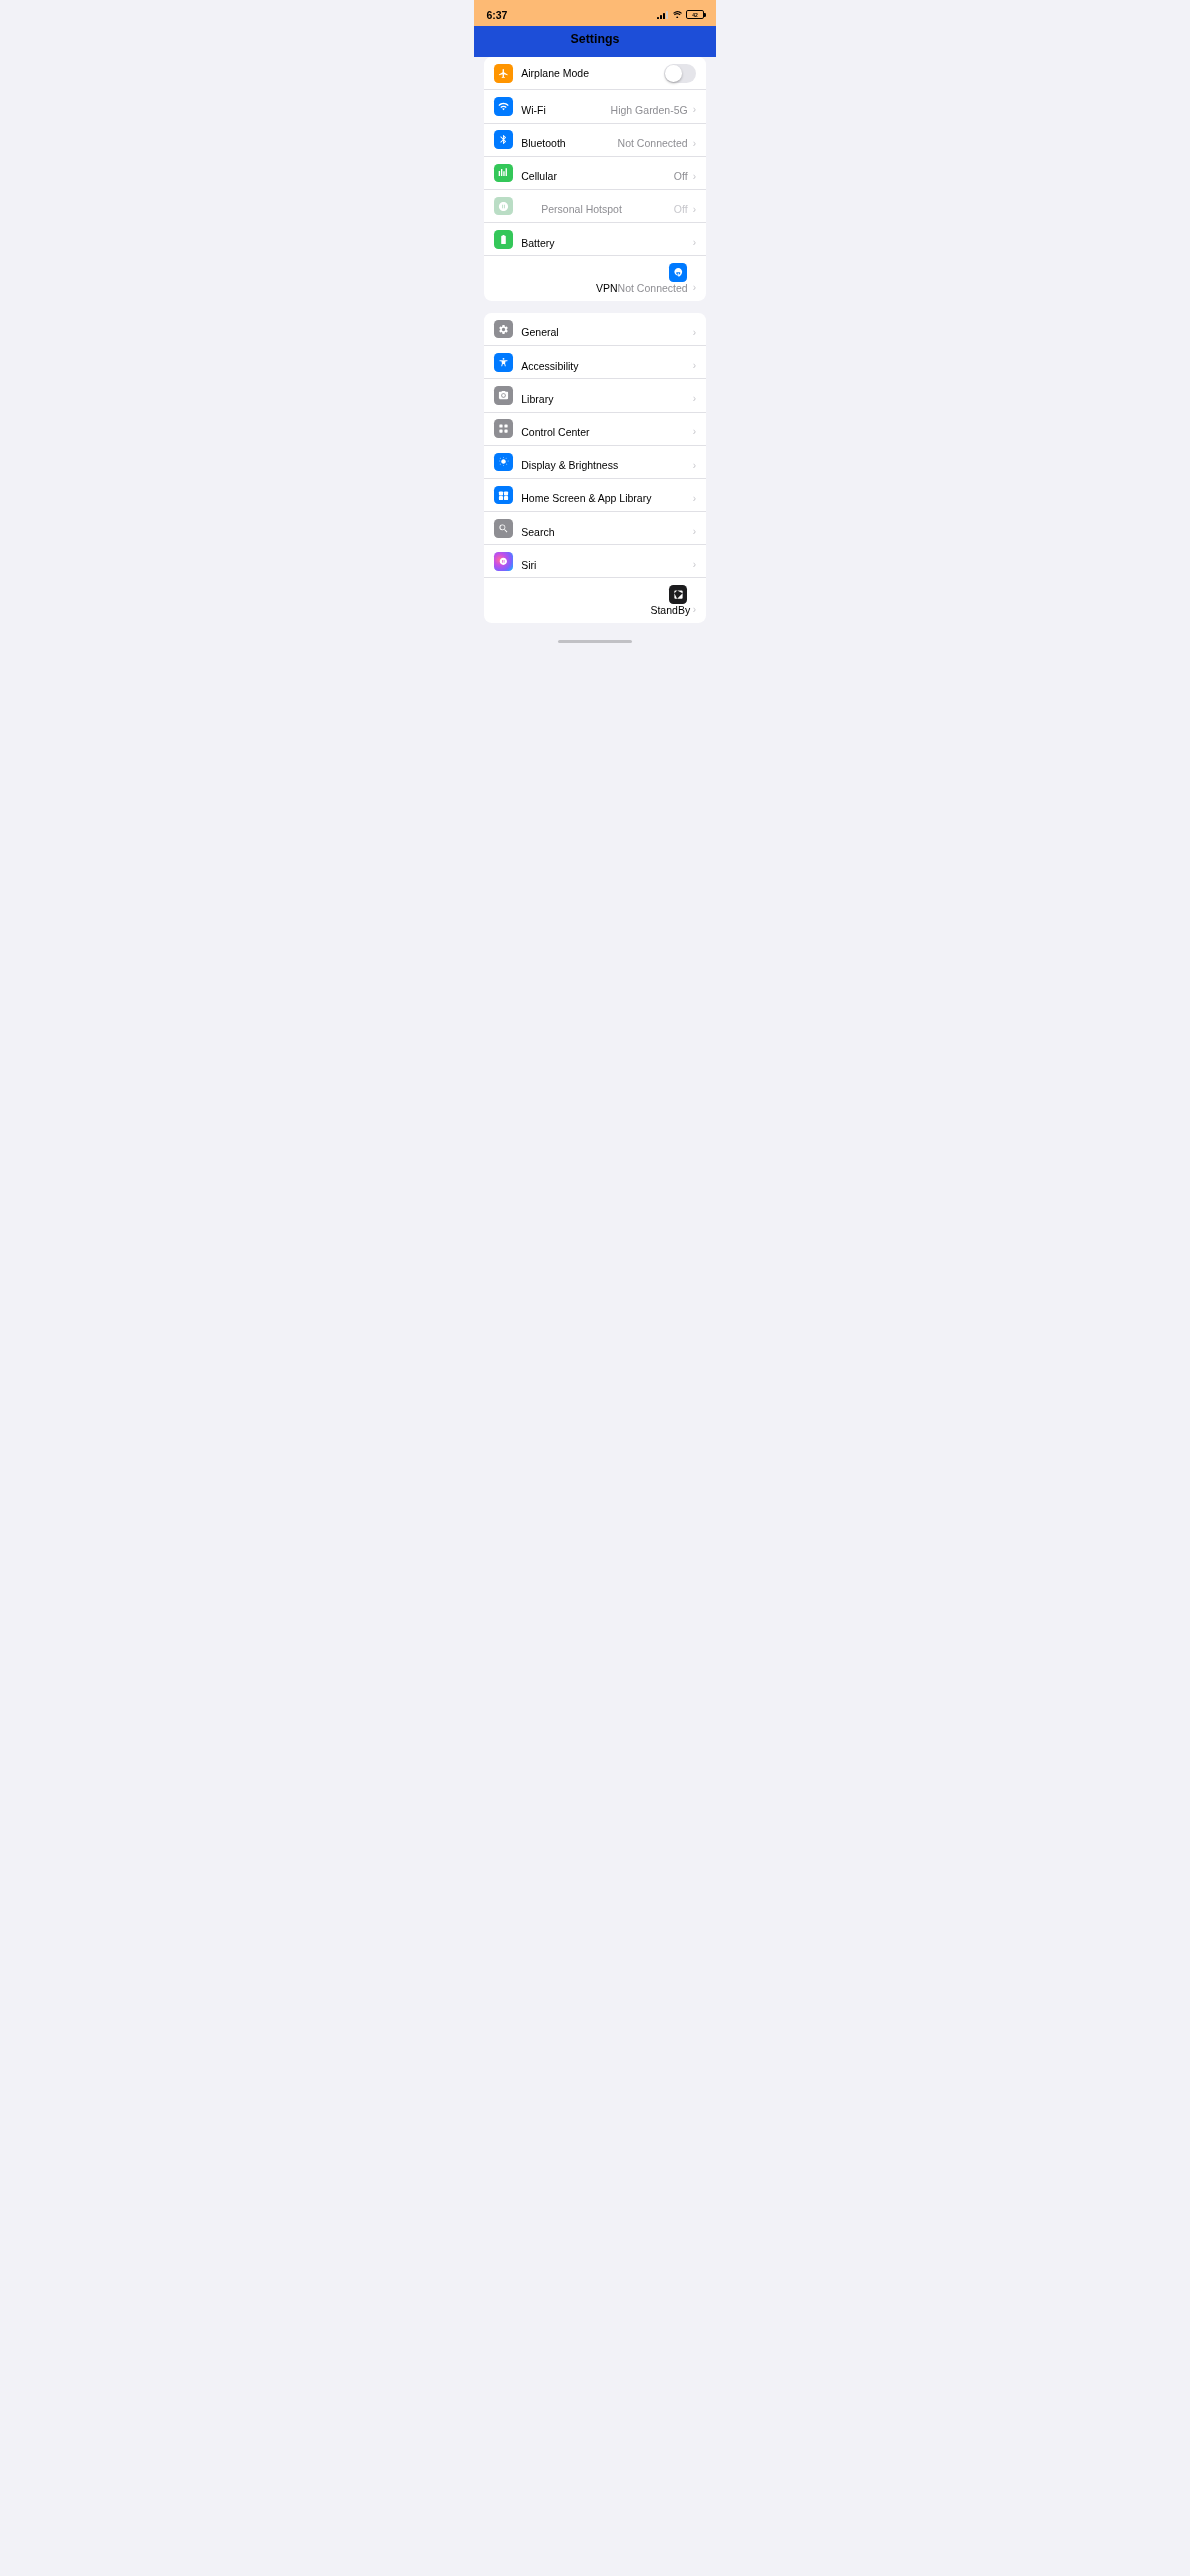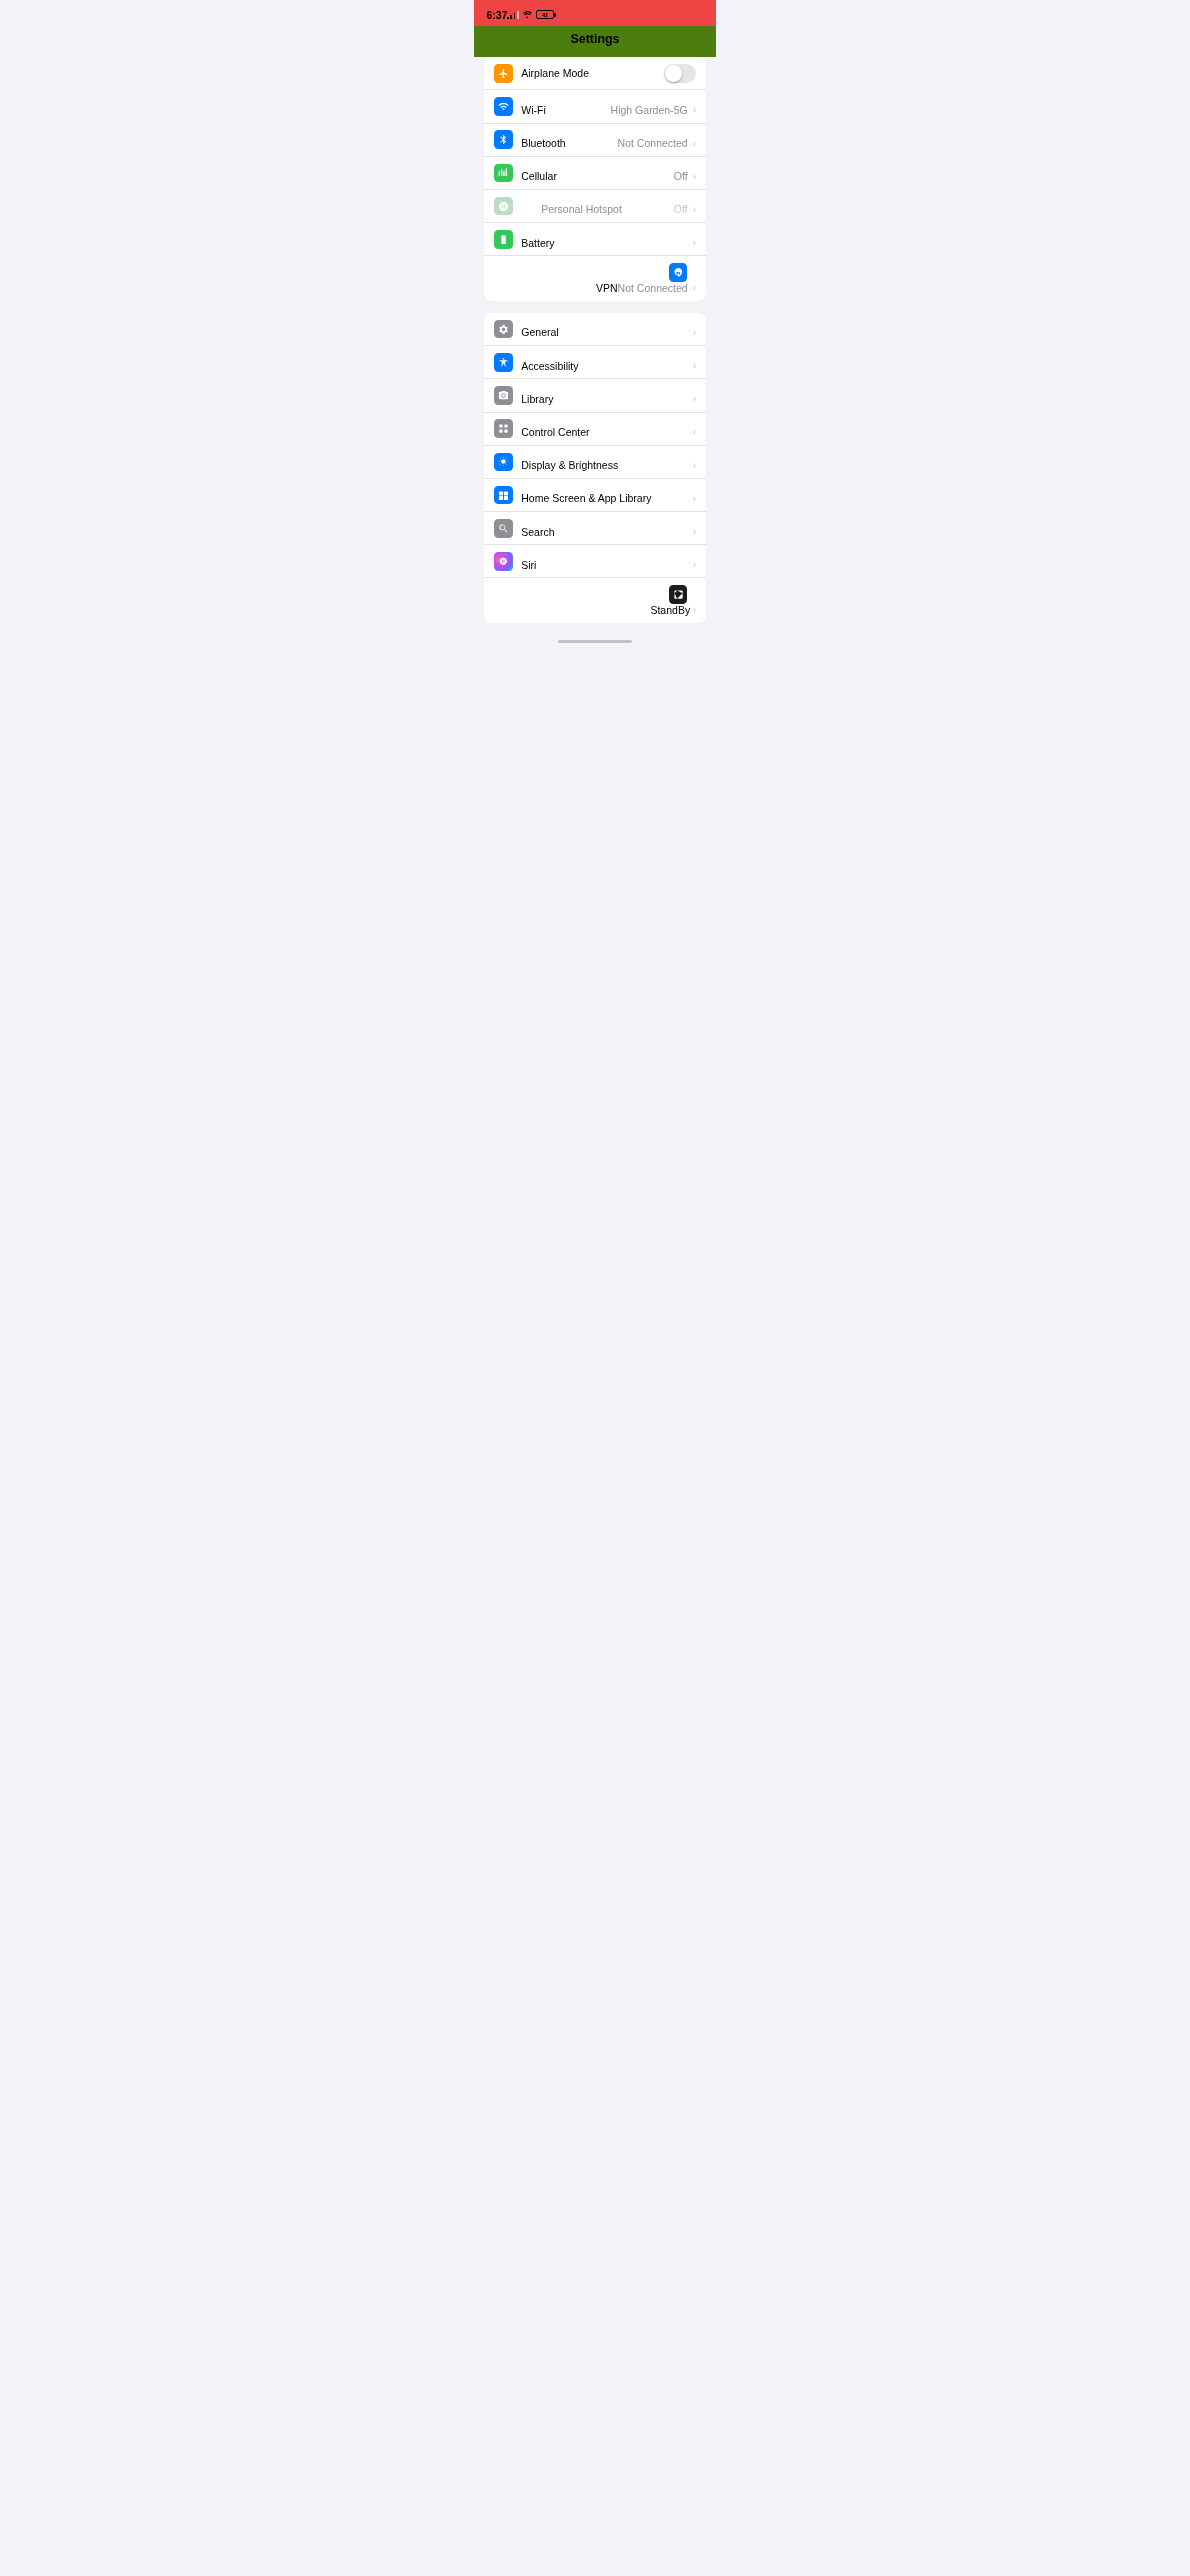--- a/index.html
+++ b/index.html
@@ -13,23 +13,24 @@
       background-color: #f2f2f7;
       font-family: -apple-system, BlinkMacSystemFont, 'SF Pro Text', 'Helvetica Neue', Arial, sans-serif;
       max-width: 242px;
       margin: 0 auto;
       min-height: 558px;
     }
 
     
     .status-bar {
       display: flex;
+      justify-content: space-between;
       align-items: center;
       padding: 8.7px 12.4px 5px 12.4px;
-      background: #ef4444;
+      background: #fdba74;
     }
 
     .status-time {
       font-size: 10.5px;
       font-weight: 600;
       color: #000;
     }
 
     .status-icons {
       display: flex;
@@ -74,21 +75,21 @@
       border-radius: 0 1.2px 1.2px 0;
     }
 
     
     .page-title {
       text-align: center;
       font-size: 12.4px;
       font-weight: 700;
       color: #000;
       padding: 6.2px 12.4px 11px;
-      background: #4d7c0f;
+      background: #1d4ed8;
     }
 
     
     .settings-group {
       background: #fff;
       border-radius: 7.4px;
       margin: 0 10px 12.4px;
       overflow: hidden;
     }
 

